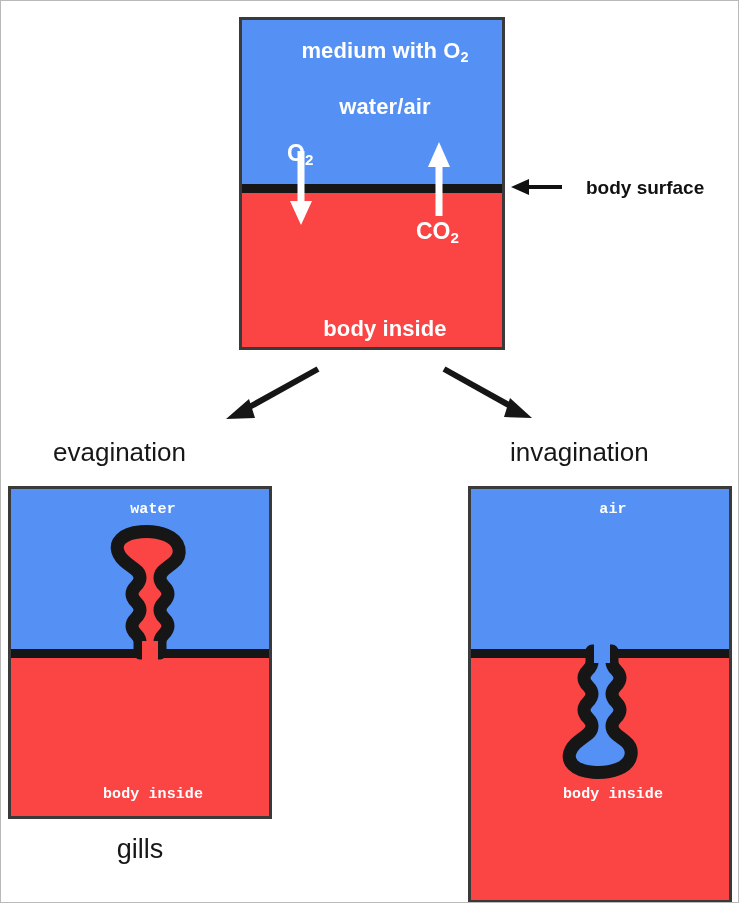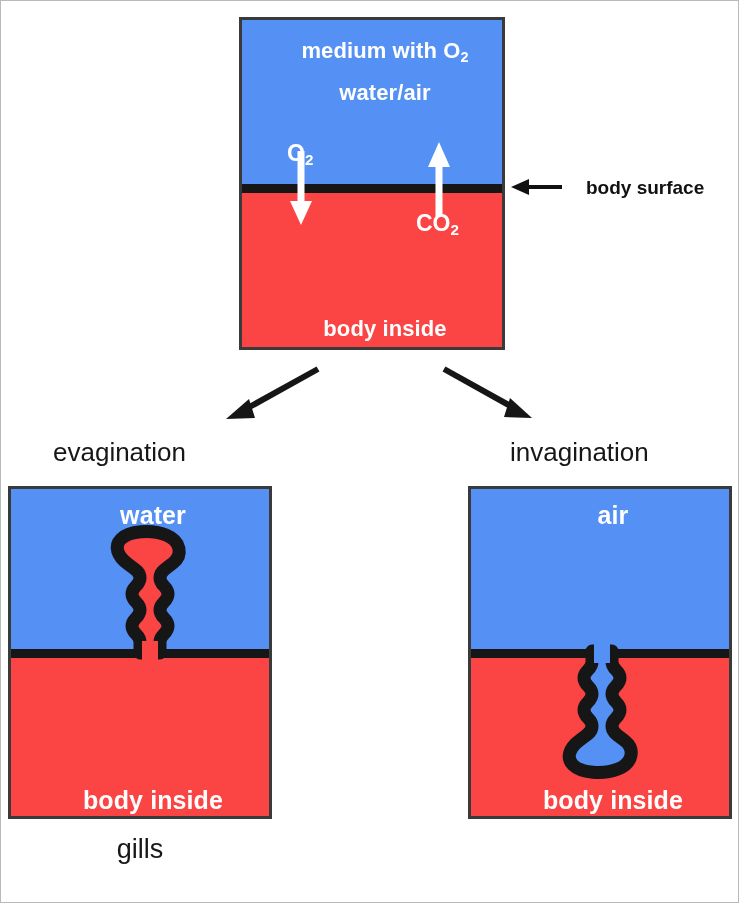--- a/index.html
+++ b/index.html
@@ -47,21 +47,21 @@
     left: 0; right: 0;
     text-align: center;
     color: #ffffff;
     font-weight: bold;
     letter-spacing: 0.1px;
     white-space: nowrap;
     pointer-events: none;
     padding-left: 26px;
   }
   .lbl-22 { font-size: 22px; }
-  .lbl-20 { font-size: 25px; }
+  .lbl-20 { font-size: 15px; font-family: Liberation Mono, monospace; }
 
   
   .sub {
     font-size: 0.66em;
     vertical-align: -0.28em;
   }
   .gas-label {
     position: absolute;
     color: #ffffff;
     font-weight: bold;
@@ -108,46 +108,46 @@
 
 <div id="page">
 
   <div class="panel" style="left:238px; top:16px; width:266px; height:333px;">
     <div class="medium-zone" style="top:0; height:164px;"></div>
     <div class="surface-line" style="top:164px; height:9px;"></div>
     <div class="inside-zone" style="top:173px; bottom:0;"></div>
 
     <div class="panel-label lbl-22" style="top:18px;"><span>medium with O</span><span class="sub">2</span></div>
 
-    <div class="panel-label lbl-22" style="top:60px;">water/air</div>
+    <div class="panel-label lbl-22" style="top:74px;">water/air</div>
 
     <div class="panel-label lbl-22" style="top:296px;">body inside</div>
   </div>
 
   <div class="gas-label" style="left:286px; top:139px;"><span>O</span><span class="sub">2</span></div>
 
-  <div class="gas-label" style="left:415px; top:209px;"><span>CO</span><span class="sub">2</span></div>
+  <div class="gas-label" style="left:415px; top:217px;"><span>CO</span><span class="sub">2</span></div>
 
   <div class="callout-text" style="left:585px; top:176px;">body surface</div>
 
   <div class="branch-label" style="left:509px; top:436px;">invagination</div>
   <div class="branch-label" style="left:52px; top:436px;">evagination</div>
 
   <div class="panel" style="left:7px; top:485px; width:264px; height:333px;">
     <div class="medium-zone" style="top:0; height:160px;"></div>
     <div class="surface-line" style="top:160px; height:9px;"></div>
     <div class="inside-zone" style="top:169px; bottom:0;"></div>
 
     <div class="panel-label lbl-20" style="top:12px;">water</div>
     <div class="panel-label lbl-20" style="top:297px;">body inside</div>
   </div>
 
   <div class="caption-label" style="left:7px; top:833px; width:264px;">gills</div>
 
-  <div class="panel" style="left:467px; top:485px; width:264px; height:333px;">
+  <div class="panel" style="left:467px; top:485px; width:264px; height:417px;">
     <div class="medium-zone" style="top:0; height:160px;"></div>
     <div class="surface-line" style="top:160px; height:9px;"></div>
     <div class="inside-zone" style="top:169px; bottom:0;"></div>
 
     <div class="panel-label lbl-20" style="top:12px;">air</div>
     <div class="panel-label lbl-20" style="top:297px;">body inside</div>
   </div>
 
 
   <svg class="svg-layer" viewBox="0 0 739 903">

